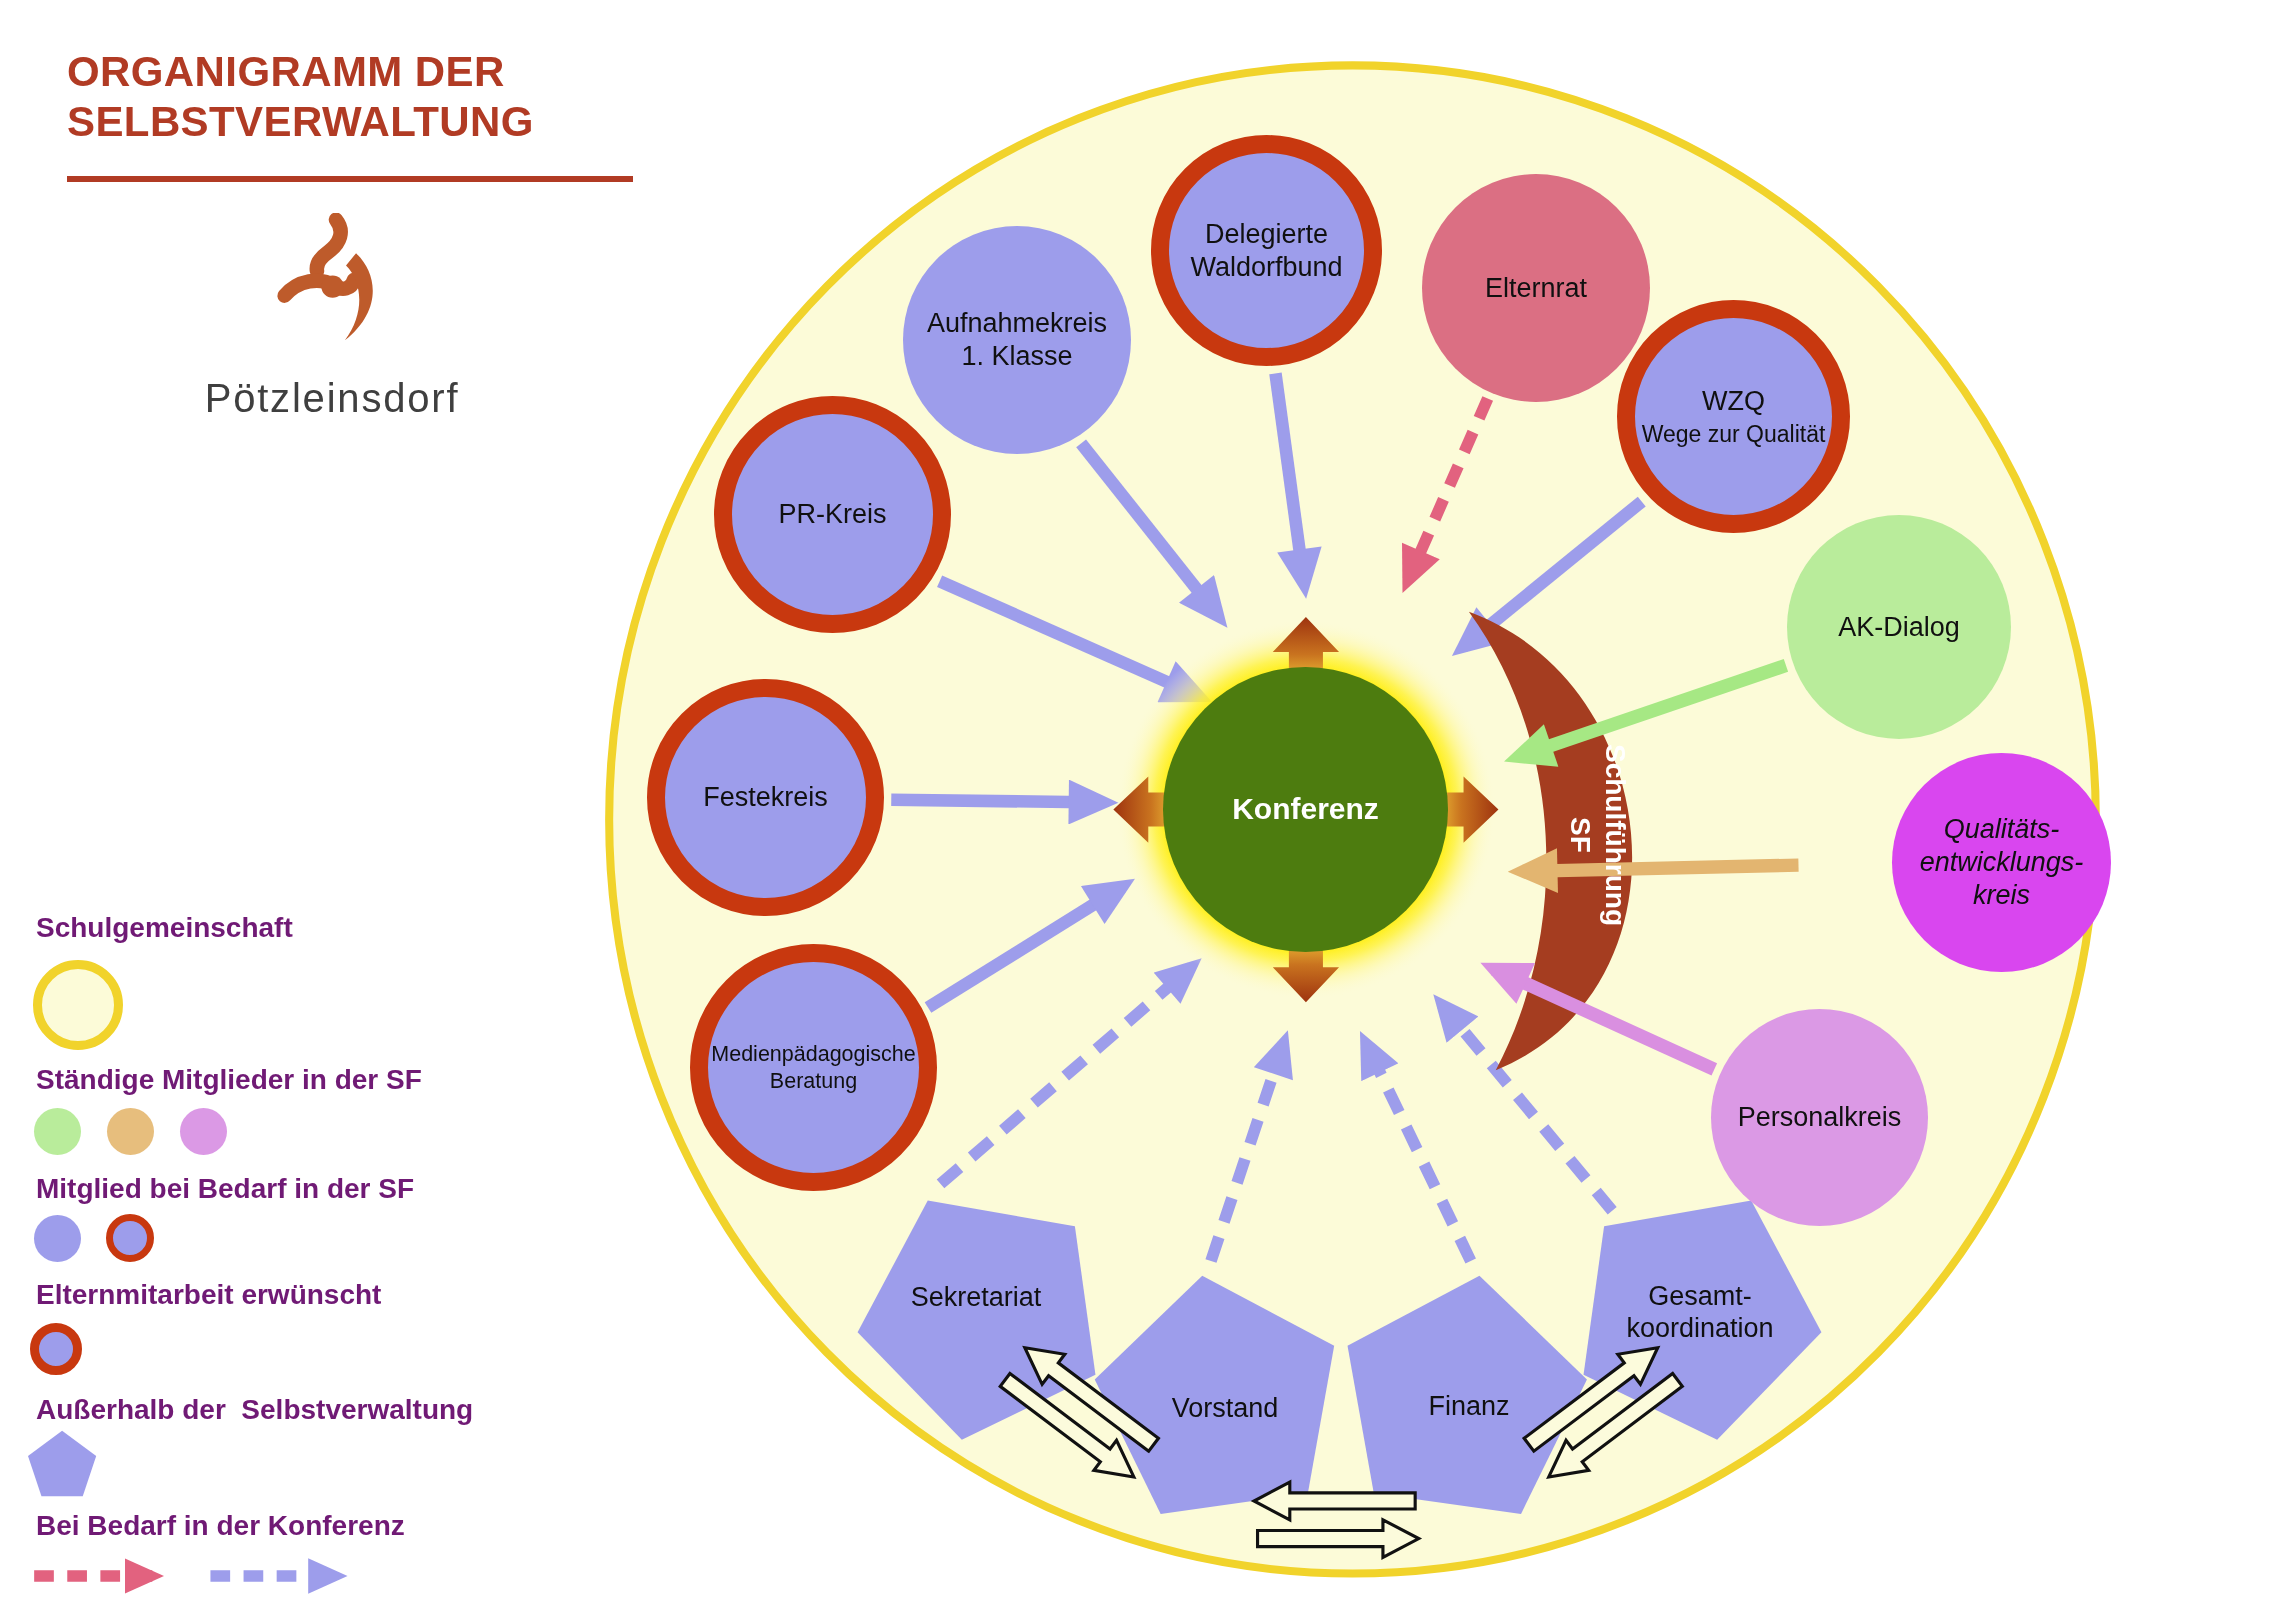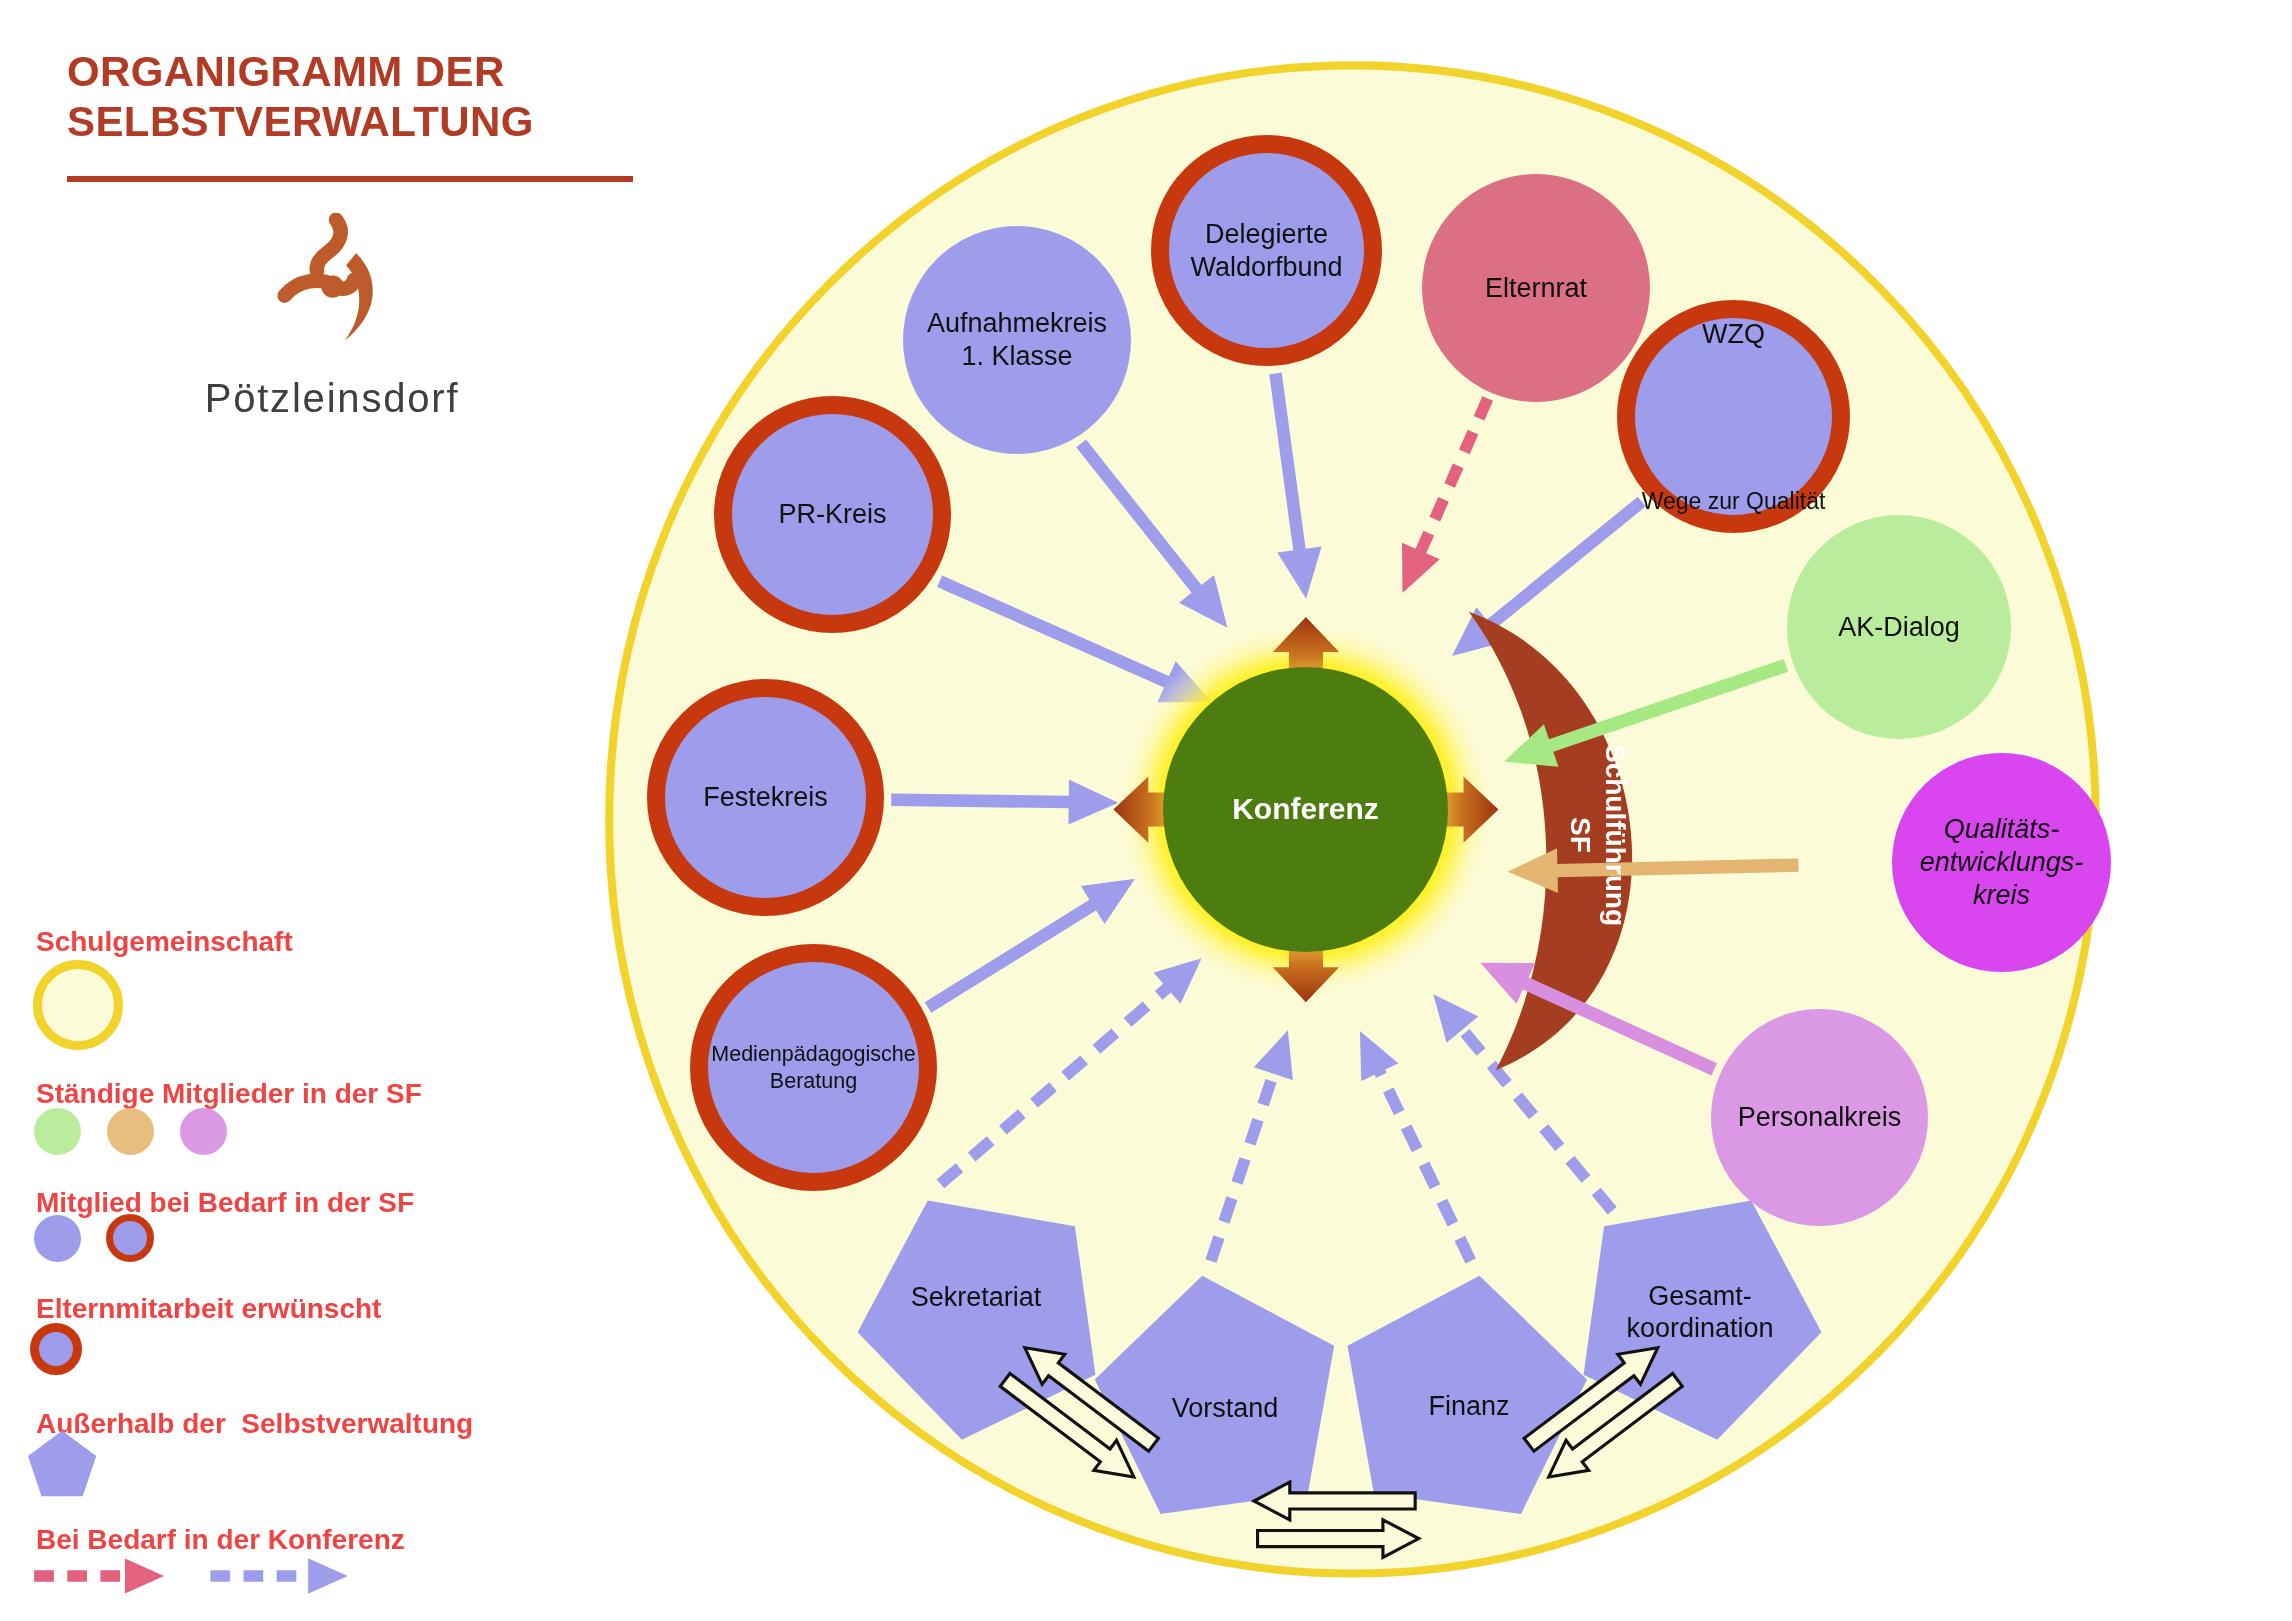--- a/index.html
+++ b/index.html
@@ -43,21 +43,21 @@
   .crescent-label{
     position:absolute;z-index:2;left:1598px;top:835px;
     transform:translate(-50%,-50%) rotate(90deg);
     text-align:center;font-size:28px;font-weight:bold;color:#ffffff;
     line-height:1.25;white-space:pre-line;
   }
 
   
   .lh{
     position:absolute;left:36px;z-index:3;
-    font-size:28px;font-weight:bold;color:#ef4444;white-space:pre-wrap;margin-top:14px;
+    font-size:28px;font-weight:bold;color:#701a75;white-space:pre-wrap;
   }
   .licon{position:absolute;z-index:3;border-radius:50%;box-sizing:border-box;}
   .legend-svg{position:absolute;z-index:3;}
 </style>
 </head>
 <body>
 
 <div class="stage">
 
   <svg class="diagram" width="2293" height="1621" viewBox="0 0 2560 1810">
@@ -183,21 +183,21 @@
     <path d="M72 36 C92 55 95 88 62 114 C80 90 78 62 63 47 Z" fill="#BE5B2B"></path>
   </svg>
   <div class="school-loc">Pötzleinsdorf</div>
 
   <div class="node fill-peri bordered" style="left:714px;top:396px;width:237px;height:237px;">PR-Kreis</div>
   <div class="node fill-peri" style="left:903px;top:226px;width:228px;height:228px;">Aufnahmekreis
 1. Klasse</div>
   <div class="node fill-peri bordered" style="left:1151px;top:135px;width:231px;height:231px;">Delegierte
 Waldorfbund</div>
   <div class="node" style="left:1422px;top:174px;width:228px;height:228px;background:#DB6F83;">Elternrat</div>
-  <div class="node fill-peri bordered" style="left:1617px;top:300px;width:233px;height:233px;justify-content:space-between;">
+  <div class="node fill-peri bordered" style="left:1617px;top:300px;width:233px;height:233px;">
     <span>WZQ</span>
     <span class="wzq-sub">Wege zur Qualität</span>
   </div>
   <div class="node" style="left:1787px;top:515px;width:224px;height:224px;background:#B9EC9B;">AK-Dialog</div>
   <div class="node" style="left:1892px;top:753px;width:219px;height:219px;background:#d946ef;font-style:italic;">Qualitäts-
 entwicklungs-
 kreis</div>
   <div class="node" style="left:1711px;top:1009px;width:217px;height:217px;background:#DB99E5;">Personalkreis</div>
   <div class="node fill-peri bordered" style="left:647px;top:679px;width:237px;height:237px;">Festekreis</div>
   <div class="node fill-peri bordered" style="left:690px;top:944px;width:247px;height:247px;font-size:21.5px;">Medienpädagogische

